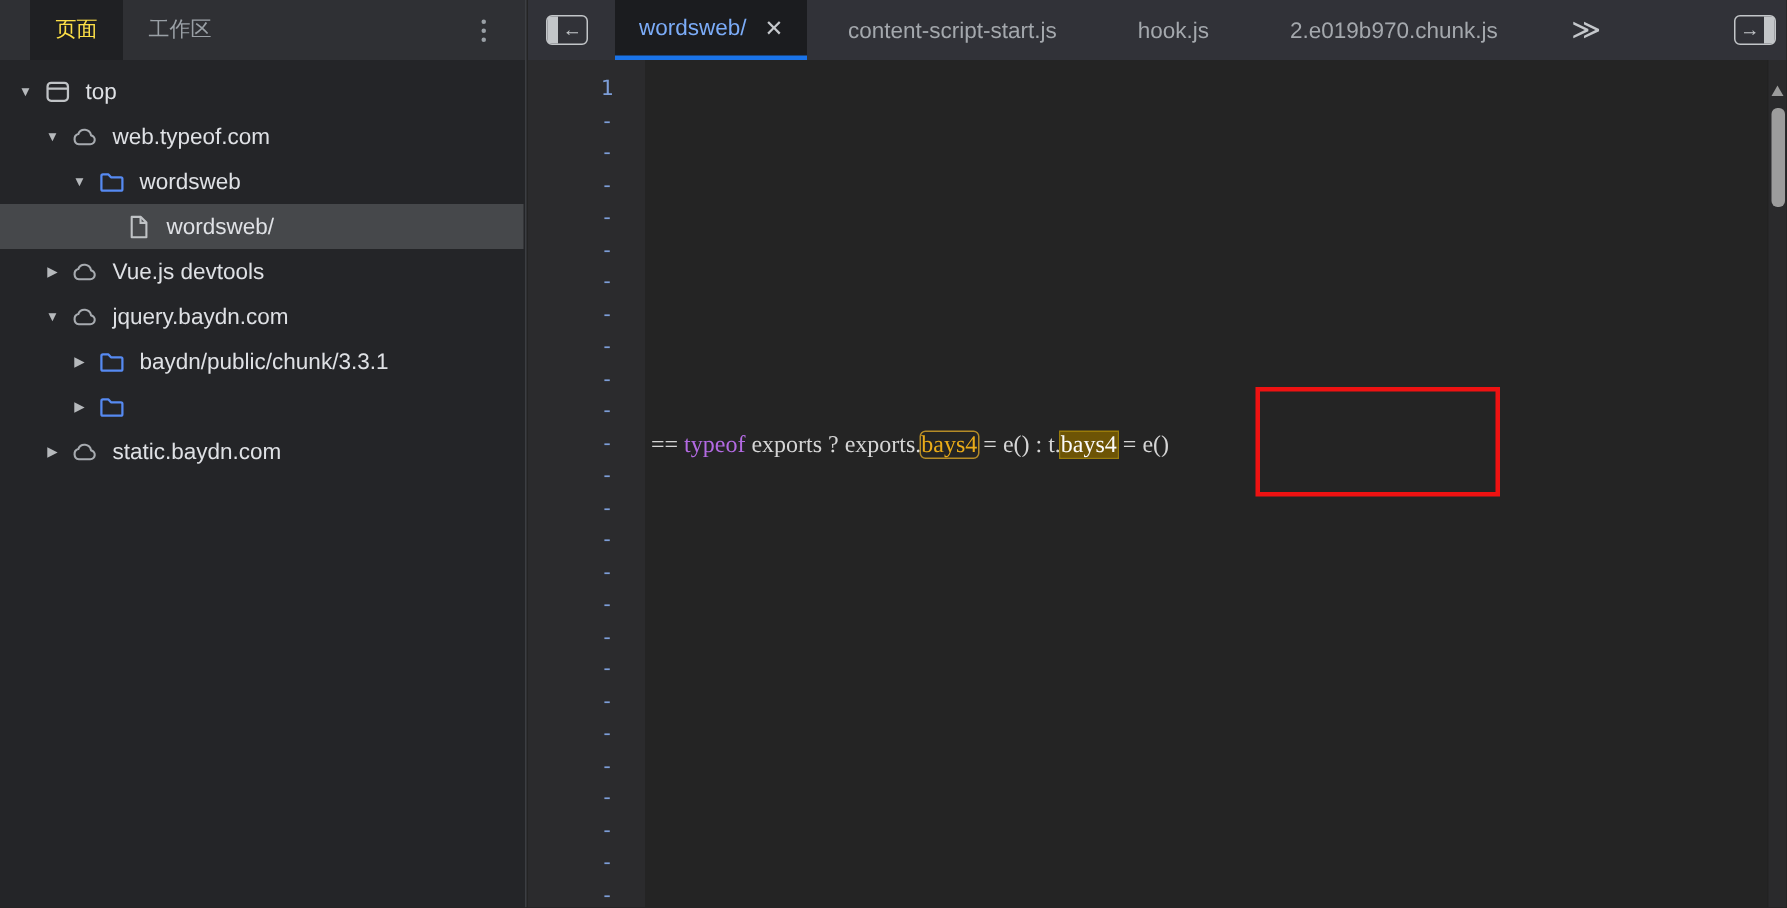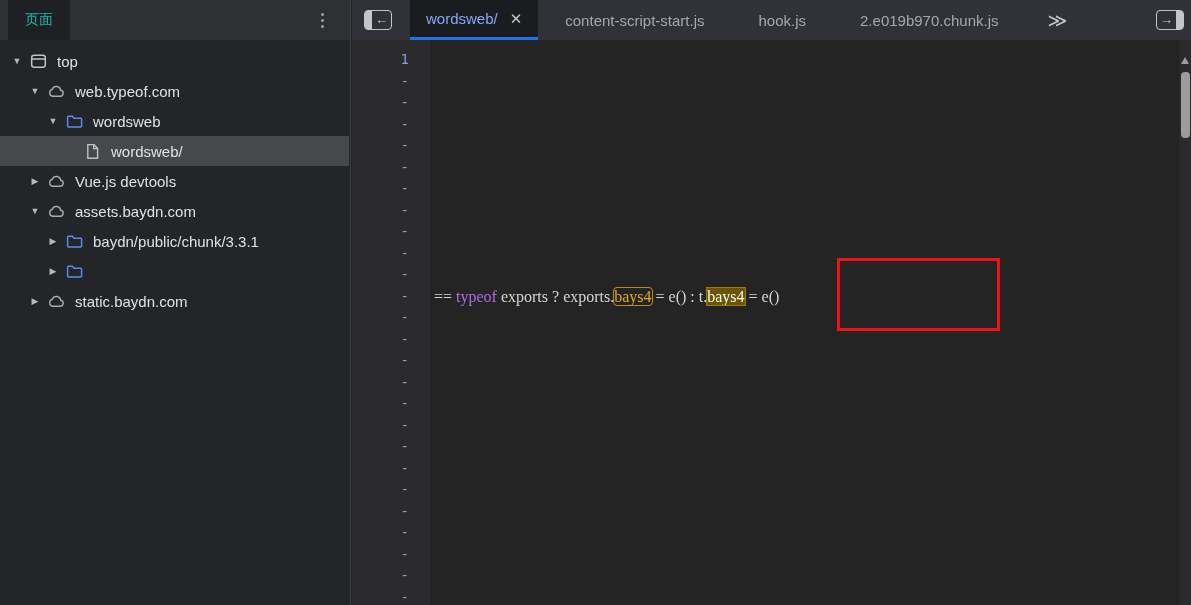--- a/index.html
+++ b/index.html
@@ -9,21 +9,21 @@
     background:#242424;
     font-family:"Liberation Sans", sans-serif;
     color:#dfe1e5;
     -webkit-font-smoothing:antialiased;
   }
 
   
   .left-panel { position:absolute; left:0; top:0; width:351px; height:605px; background:#242528; border-right:1px solid #3c3e42; }
   .left-header { position:relative; height:40px; background:#2f3034; display:flex; align-items:stretch; }
   .panel-tab { display:flex; align-items:center; padding:0 17px; font-size:14px; color:#9aa0a6; cursor:pointer; }
-  .panel-tab.active { background:#1f2023; color:#14b8a6; margin-left:8px; }
+  .panel-tab.active { background:#1f2023; color:#fde047; margin-left:20px; }
   .kebab { position:absolute; right:26px; top:0; height:40px; display:flex; flex-direction:column; justify-content:center; gap:3px; cursor:pointer; }
   .kebab i { width:3px; height:3px; border-radius:50%; background:#9aa0a6; display:block; }
 
   
   .tree { position:absolute; top:46px; left:0; right:1px; }
   .tree-row { height:30px; display:flex; align-items:center; font-size:15px; color:#dfe1e5; cursor:pointer; white-space:nowrap; }
   .tree-row.selected { background:#46484b; }
   .tree-arrow { width:18px; text-align:center; font-size:9px; color:#b6b9bc; flex:0 0 18px; }
   .tree-ico { width:20px; height:20px; margin:0 9px 0 2px; flex:0 0 20px; display:flex; align-items:center; justify-content:center; }
   .tree-ico svg { width:19px; height:19px; }
@@ -63,20 +63,23 @@
   .scroll-thumb { position:absolute; left:2px; top:32px; width:9px; height:66px; background:#9c9c9c; border-radius:4px; cursor:pointer; }
 </style>
 </head>
 <body>
 
 <div class="left-panel">
   <div class="left-header">
     <div class="panel-tab active">
       <span>页面</span>
     </div>
+    <div class="panel-tab">
+      <span>工作区</span>
+    </div>
     <div class="kebab">
         <i></i>
         <i></i>
         <i></i>
       </div>
   </div>
   <div class="tree">
       <div class="tree-row" style="padding-left: 8px;">
         <span class="tree-arrow">▼</span>
         <span class="tree-ico">
@@ -124,21 +127,21 @@
         </span>
         <span>Vue.js devtools</span>
       </div>
       <div class="tree-row" style="padding-left: 26px;">
         <span class="tree-arrow">▼</span>
         <span class="tree-ico">
           <svg viewBox="0 0 19 19" fill="none" xmlns="http://www.w3.org/2000/svg">
             <path d="M5.6 14.2h7.6a3 3 0 0 0 .5-5.95A4.4 4.4 0 0 0 5.2 7.4a3.5 3.5 0 0 0 .4 6.8z" stroke="#a7abb0" stroke-width="1.4" stroke-linejoin="round"></path>
           </svg>
         </span>
-        <span>assets.baydn.com</span>
+        <span>jquery.baydn.com</span>
       </div>
       <div class="tree-row" style="padding-left: 44px;">
         <span class="tree-arrow">▶</span>
         <span class="tree-ico">
           <svg viewBox="0 0 19 19" fill="none" xmlns="http://www.w3.org/2000/svg">
             <path d="M2.6 5.3c0-.6.5-1 1-1h3.7l1.7 1.9h6.6c.6 0 1 .5 1 1v6.9c0 .6-.4 1-1 1H3.6c-.5 0-1-.4-1-1z" stroke="#568af2" stroke-width="1.5" stroke-linejoin="round"></path>
           </svg>
         </span>
         <span>baydn/public/chunk/3.3.1</span>
       </div>

